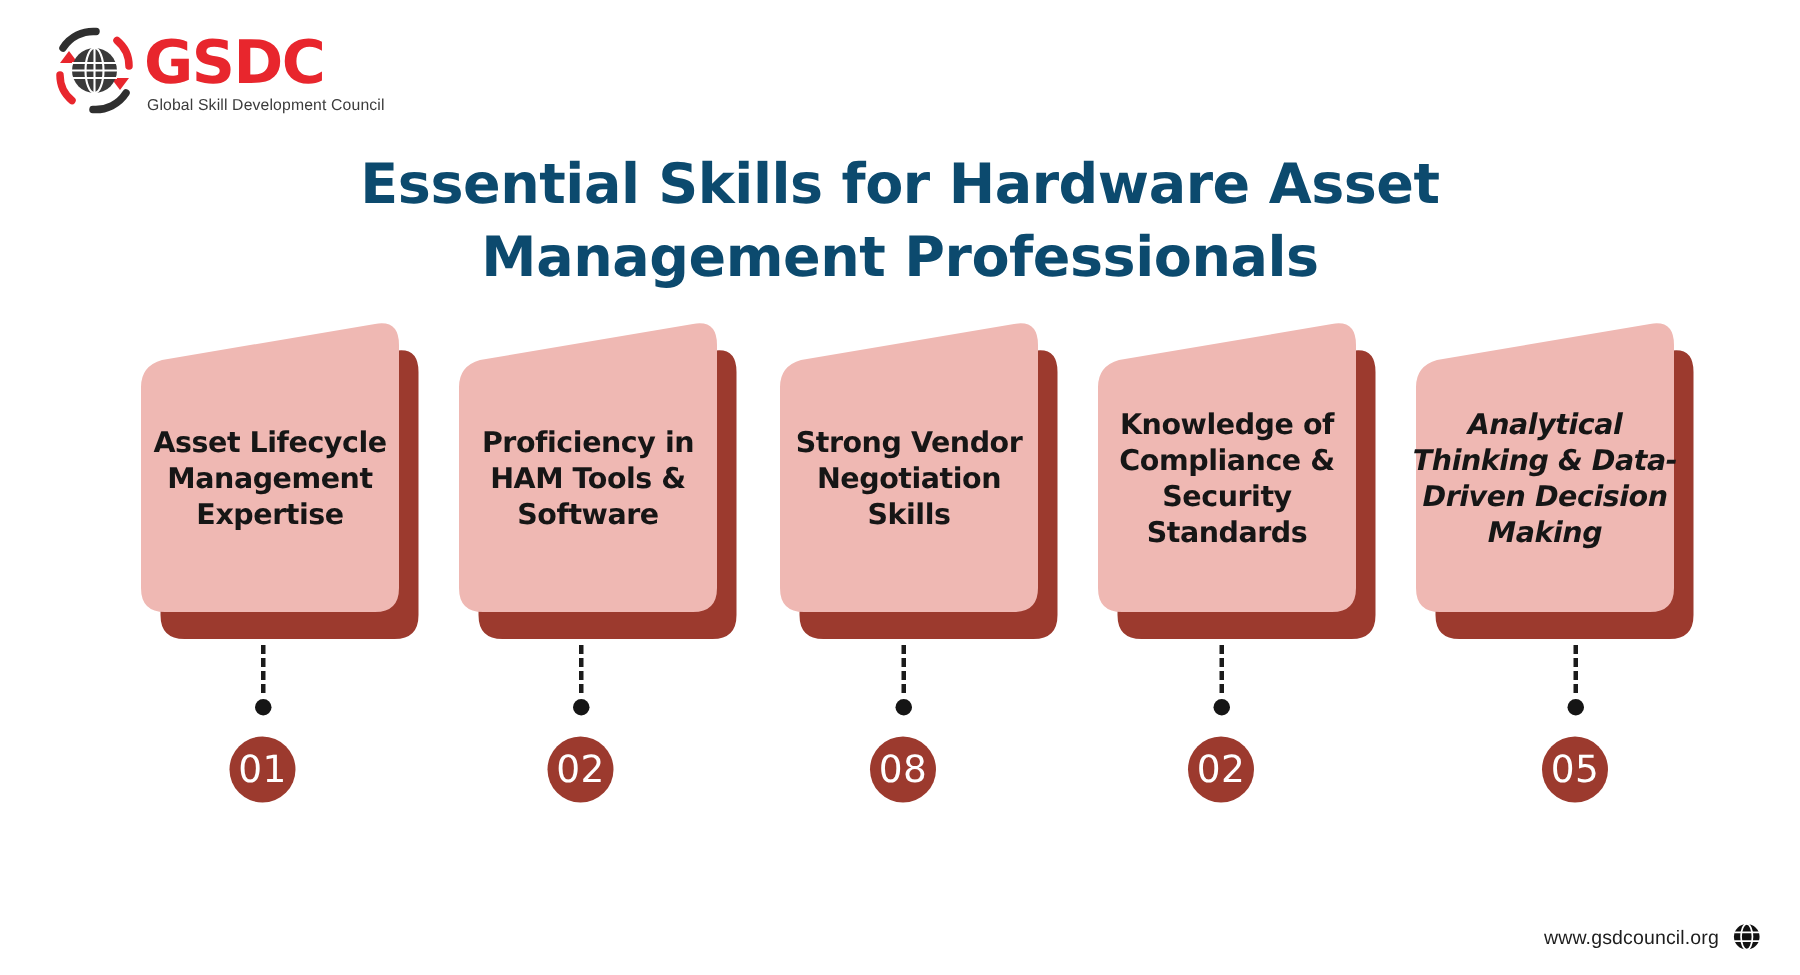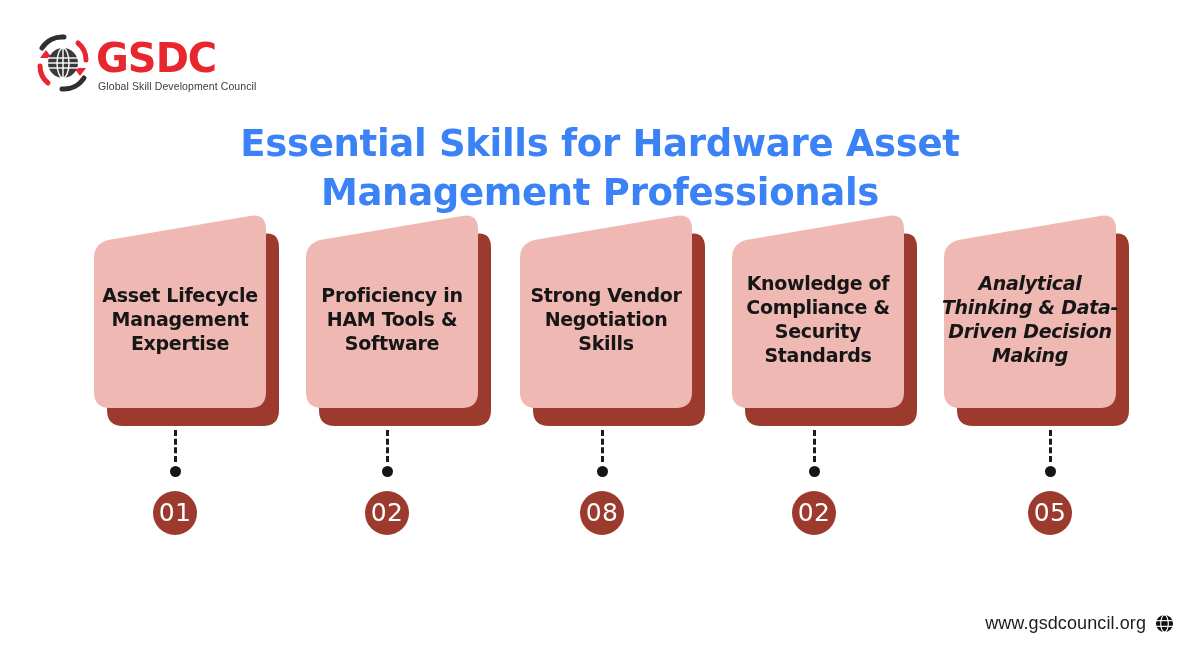--- a/index.html
+++ b/index.html
@@ -15,21 +15,20 @@
     position: relative;
   }
 
   
   #logo {
     position: absolute;
     left: 34px;
     top: 16px;
     width: 260px;
     height: 64px;
-    margin-top: 16px;
   }
   #logo .mark {
     position: absolute;
     left: 0;
     top: 2px;
     width: 58px;
     height: 58px;
   }
   #logo .wordmark {
     position: absolute;
@@ -58,22 +57,21 @@
     position: absolute;
     left: 140px;
     top: 98px;
     width: 920px;
     text-align: center;
     font-family: "DejaVu Sans", sans-serif;
     font-weight: bold;
     font-size: 37px;
     line-height: 49px;
     letter-spacing: -0.3px;
-    color: #3b82f6;
-    margin-top: 21px;
+    color: #0c4a6e;
   }
 
   
   #cards {
     position: absolute;
     left: 0;
     top: 212px;
     width: 1200px;
     height: 230px;
   }
@@ -159,21 +157,21 @@
   #footer {
     position: absolute;
     right: 26px;
     bottom: 16px;
     display: flex;
     align-items: center;
     gap: 9px;
   }
   #footer .url {
     font-family: "Liberation Sans", sans-serif;
-    font-size: 18px;
+    font-size: 13px;
     color: #1d1d1d;
     letter-spacing: 0.1px;
   }
   #footer .globe {
     width: 19px;
     height: 19px;
     display: block;
   }
 </style>
 </head>

